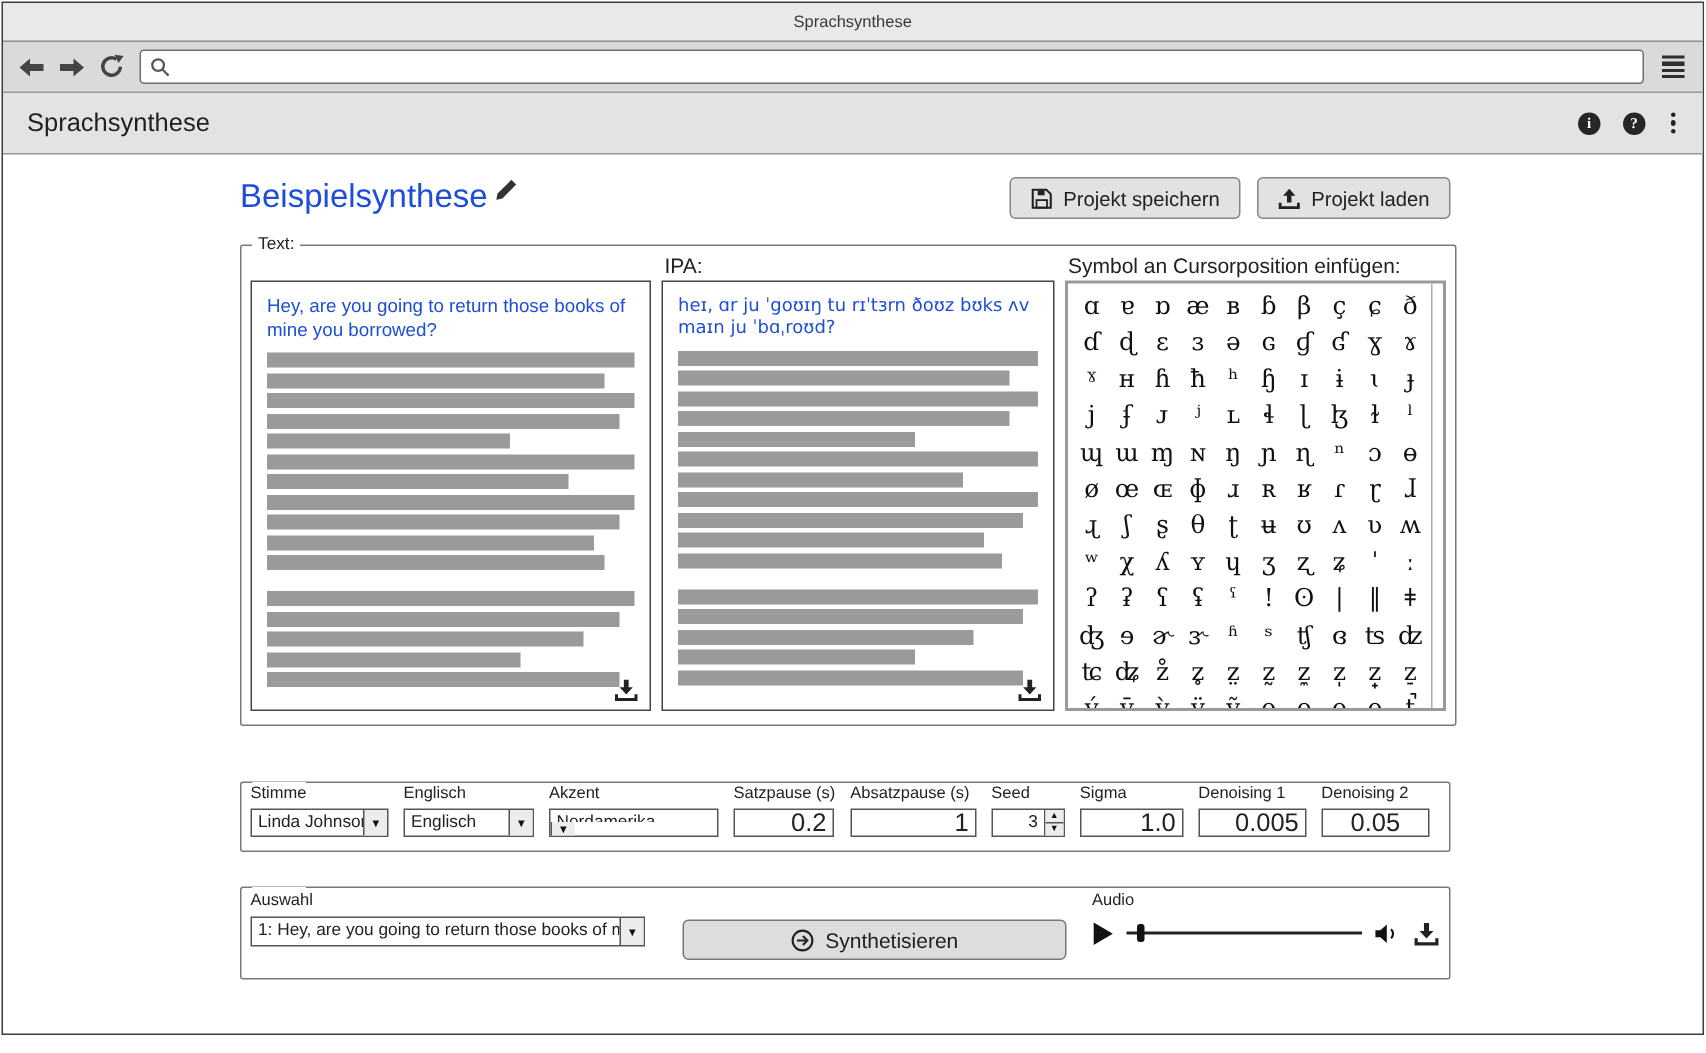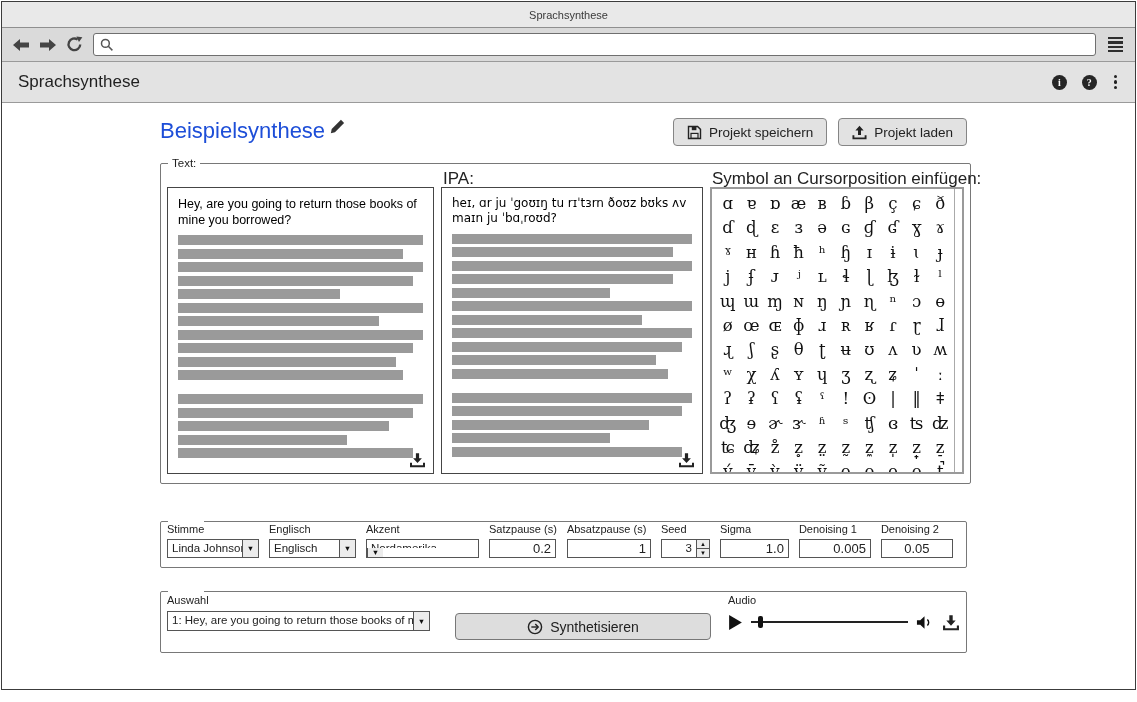--- a/index.html
+++ b/index.html
@@ -47,38 +47,38 @@
   .mockbtn { height:28px; padding:0 13px; background:#e2e2e2; border:1px solid #858585; border-radius:4px;
              font-size:13.5px; color:#222; display:flex; align-items:center; gap:7px; cursor:pointer;
              font-family:inherit; }
 
   fieldset { border:1px solid #787878; border-radius:2px; margin:0; padding:0 5px 9px 5px; background:#fff; }
   legend { font-size:11.5px; color:#222; padding:0 4px; margin-left:2px; }
   legend.gaponly { width:36px; padding:0; }
 
   .bigfs { margin-top:2px; }
   .panels { display:flex; gap:7px; padding:0 1px; }
-  .plabel { height:14px; font-size:17px; color:#222; margin:0 0 4px 2px; white-space:nowrap; }
+  .plabel { height:14px; font-size:14px; color:#222; margin:0 0 4px 2px; white-space:nowrap; }
   .docbox { position:relative; height:287px; background:#fff; border:1px solid #454545; padding:8px 10px; overflow:hidden; }
-  .doctext { margin:0 0 7px 0; font-size:12.5px; line-height:1.28; color:#000000; }
+  .doctext { margin:0 0 7px 0; font-size:12.5px; line-height:1.28; color:#1d4ed8; }
   .doctext.ipa { font-family:"DejaVu Sans",sans-serif; font-size:12px; }
   .bar { height:10px; margin-bottom:3.5px; background:#9a9a9a; }
   .dl-corner { position:absolute; right:7px; bottom:5px; cursor:pointer; }
 
   .symbox { position:relative; height:287px; background:#fff; border:2px solid #9a9a9a; padding:3px 10px 0 4px; overflow:hidden; }
   .symgrid { display:grid; grid-template-columns:repeat(10,1fr); }
   .sym { height:24.4px; text-align:center; font-family:"DejaVu Serif",serif; font-size:16.5px; line-height:24px;
          color:#111; cursor:pointer; }
   .symscroll { position:absolute; top:0; bottom:0; right:7px; width:1px; background:#aaa; }
 
   .ctrlfs { margin-top:37px; }
   .ctrlrow { display:flex; gap:10px; padding:1px 1px 0 1px; }
   .ctrl { display:flex; flex-direction:column; }
   .clabel { font-size:11px; color:#222; margin-bottom:4px; white-space:nowrap; }
-  .numbox { height:19px; line-height:17px; border:1px solid #555; background:#fff; font-size:13px;
+  .numbox { height:19px; line-height:17px; border:1px solid #555; background:#fff; font-size:17px;
             text-align:right; padding:0 4px; color:#222; cursor:text; }
   .selbox { height:19px; border:1px solid #555; background:#fff; display:flex; cursor:pointer; }
   .selval { flex:1; font-size:11.5px; line-height:17px; padding:0 2px 0 4px; white-space:nowrap; overflow:hidden; color:#222; }
   .selbtn { width:16px; border-left:1px solid #555; background:#ececec; display:flex; align-items:center;
             justify-content:center; font-size:7.5px; color:#111; }
   .spinbox { height:19px; border:1px solid #555; background:#fff; display:flex; }
   .spinval { flex:1; font-size:11.5px; line-height:17px; text-align:right; padding-right:4px; color:#222; }
   .spinbtns { width:13px; border-left:1px solid #555; display:flex; flex-direction:column; }
   .spinup,.spindn { flex:1; font-size:6px; line-height:8px; text-align:center; background:#ececec; color:#111; cursor:pointer; }
   .spindn { border-top:1px solid #555; }

